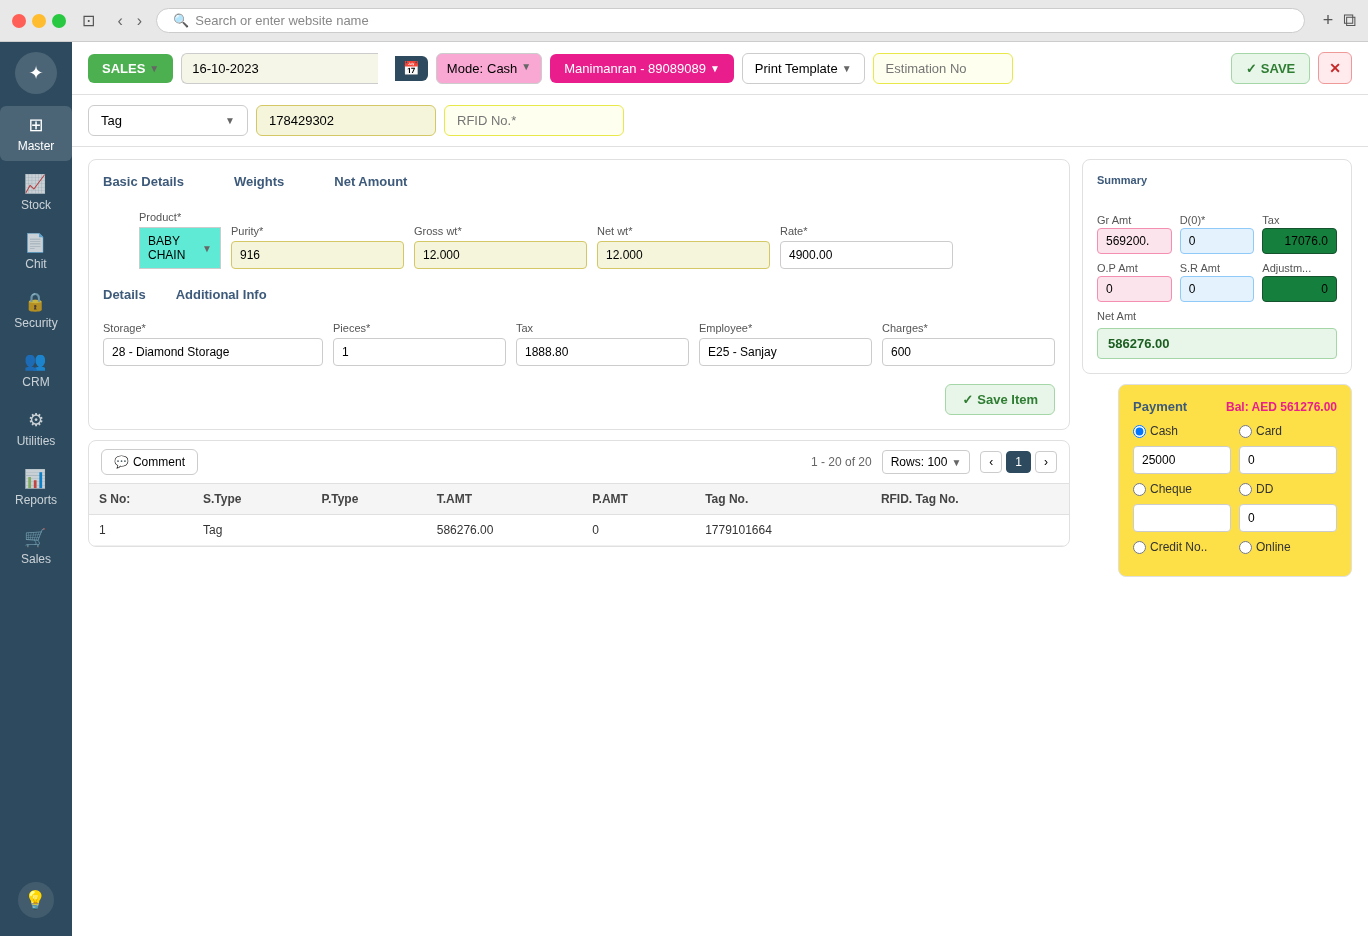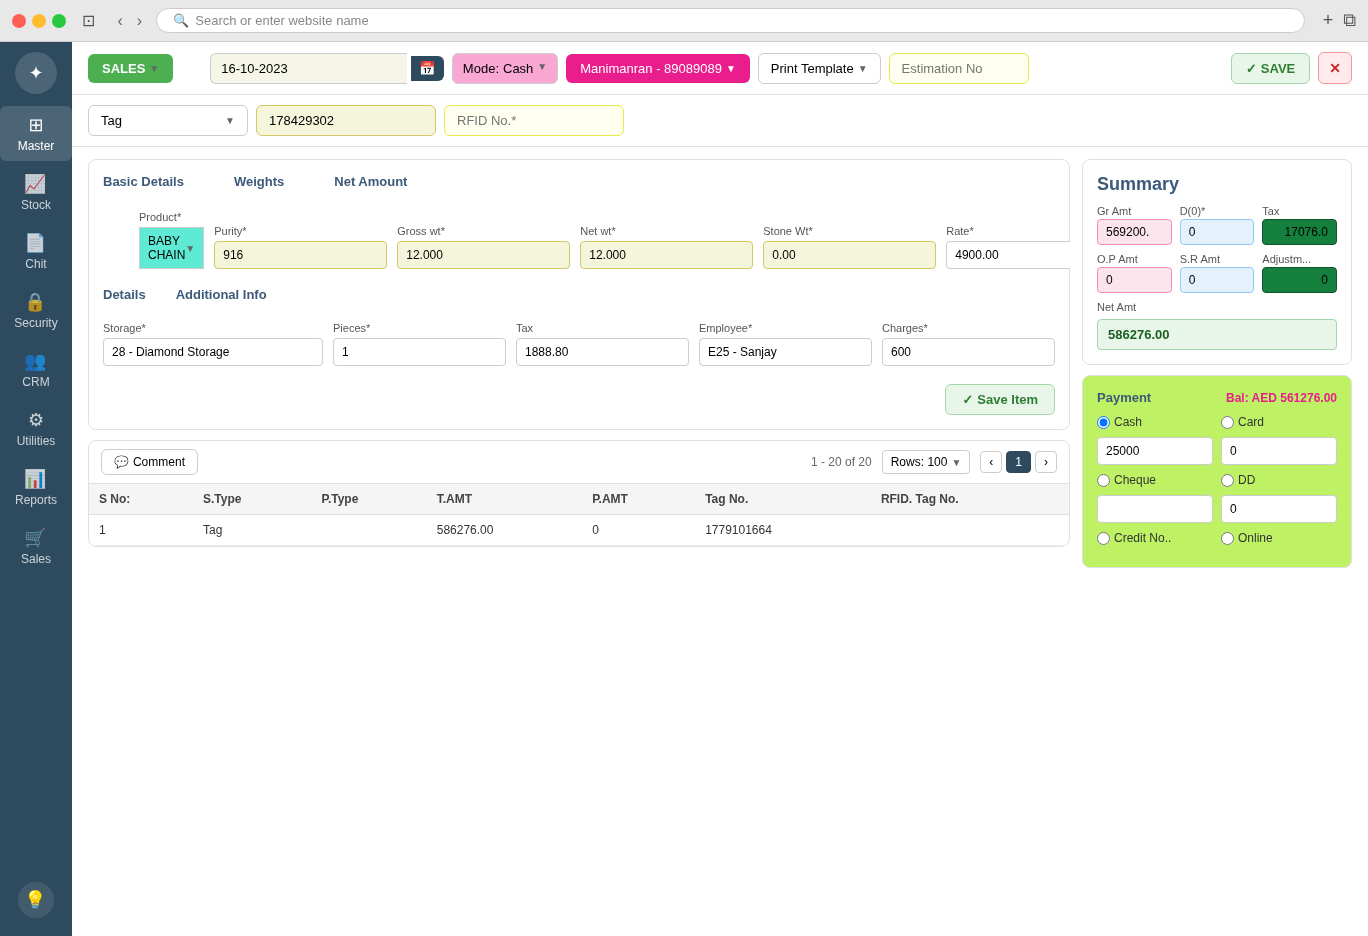--- a/index.html
+++ b/index.html
@@ -66,31 +66,31 @@
     .form-group { display: flex; flex-direction: column; gap: 4px; }
     .form-label { font-size: 11px; color: #555; }
     .form-input { border: 1px solid #ccc; border-radius: 4px; padding: 6px 8px; font-size: 12px; background: white; }
     .form-input-yellow { border: 1px solid #d4c866; background: #f5f5dc; }
     .form-select { border: 1px solid #ccc; border-radius: 0; padding: 6px 8px; font-size: 12px; background: #5eead4; display: flex; align-items: center; justify-content: space-between; cursor: pointer; }
 
     .save-item-btn { background: #e8f5e9; color: #2e7d32; border: 1px solid #a5d6a7; border-radius: 6px; padding: 7px 16px; font-size: 13px; font-weight: 600; cursor: pointer; display: flex; align-items: center; gap: 4px; align-self: flex-end; margin-top: 8px; }
 
     
     .summary-card { background: white; border: 1px solid #e0e0e0; border-radius: 8px; padding: 14px; }
-    .summary-title { font-size: 18px; font-weight: 600; color: #3d5a7a; margin-bottom: 10px; }
+    .summary-title { font-size: 11px; font-weight: 600; color: #3d5a7a; margin-bottom: 28px; }
     .summary-grid { display: grid; grid-template-columns: 1fr 1fr 1fr; gap: 8px; margin-bottom: 8px; }
     .summary-label { font-size: 11px; color: #555; margin-bottom: 2px; }
     .summary-input { border: 1px solid #ccc; border-radius: 4px; padding: 5px 8px; font-size: 12px; background: white; width: 100%; }
     .summary-input-pink { background: #fce4ec; border: 1px solid #f48fb1; }
     .summary-input-blue { background: #e3f2fd; border: 1px solid #90caf9; }
     .summary-input-purple { background: #15803d; border: 1px solid #14532d; text-align: right; }
     .net-amt-input { background: #e8f5e9; border: 1px solid #a5d6a7; border-radius: 4px; padding: 7px 10px; font-size: 13px; font-weight: 600; color: #1b5e20; width: 100%; margin-top: 4px; }
 
     
-    .payment-card { background: #bef264; border: 1px solid #e0e0e0; border-radius: 8px; padding: 14px; }
+    .payment-card { background: #fde047; border: 1px solid #e0e0e0; border-radius: 8px; padding: 14px; margin-left: 36px; }
     .payment-header { display: flex; justify-content: space-between; align-items: center; margin-bottom: 10px; }
     .payment-title { font-size: 13px; font-weight: 600; color: #3d5a7a; }
     .bal-amount { font-size: 12px; font-weight: 600; color: #e91e8c; }
     .payment-row { display: grid; grid-template-columns: 1fr 1fr; gap: 8px; margin-bottom: 8px; }
     .radio-group { display: flex; align-items: center; gap: 4px; font-size: 12px; color: #333; }
     .payment-input { border: 1px solid #ccc; border-radius: 4px; padding: 6px 8px; font-size: 12px; width: 100%; }
 
     
     .table-area { background: white; border: 1px solid #e0e0e0; border-radius: 8px; overflow: hidden; }
     .table-toolbar { display: flex; align-items: center; gap: 10px; padding: 8px 12px; border-bottom: 1px solid #e0e0e0; }
@@ -174,21 +174,21 @@
     </div>
   </div>
 
   <div class="main-content">
 
     <div class="toolbar">
       <button class="btn-sales">
         <span>SALES</span>
         <span class="chevron">▼</span>
       </button>
-      <div style="display:flex; align-items:center; gap:4px;margin-left:29px;">
+      <div style="display:flex; align-items:center; gap:17px;">
         <input type="text" class="btn-date" style="border-right: none; border-radius: 6px 0px 0px 6px;" value="16-10-2023">
         <button class="btn-date-icon" style="border-radius:0 6px 6px 0;">📅</button>
       </div>
       <div class="btn-mode">
         <span>Mode:</span>
         <span>Cash</span>
         <span class="chevron">▼</span>
       </div>
       <button class="btn-customer">
         <span>Manimanran - 89089089</span>
@@ -240,24 +240,20 @@
               <label class="form-label"><span>Purity*</span></label>
               <input type="text" class="form-input form-input-yellow" value="916" style="">
             </div>
             <div class="form-group">
               <label class="form-label"><span>Gross wt*</span></label>
               <input type="text" class="form-input form-input-yellow" value="12.000" style="">
             </div>
             <div class="form-group">
               <label class="form-label"><span>Net wt*</span></label>
               <input type="text" class="form-input form-input-yellow" value="12.000" style="">
-            </div>
-            <div class="form-group">
-              <label class="form-label"><span>Stone Wt*</span></label>
-              <input type="text" class="form-input form-input-yellow" value="0.00" style="">
             </div>
             <div class="form-group">
               <label class="form-label"><span>Rate*</span></label>
               <input type="text" class="form-input" value="4900.00" style="">
             </div>
 
           </div>
 
           <div style="display:flex; justify-content:flex-end; margin-top:4px;">
             

